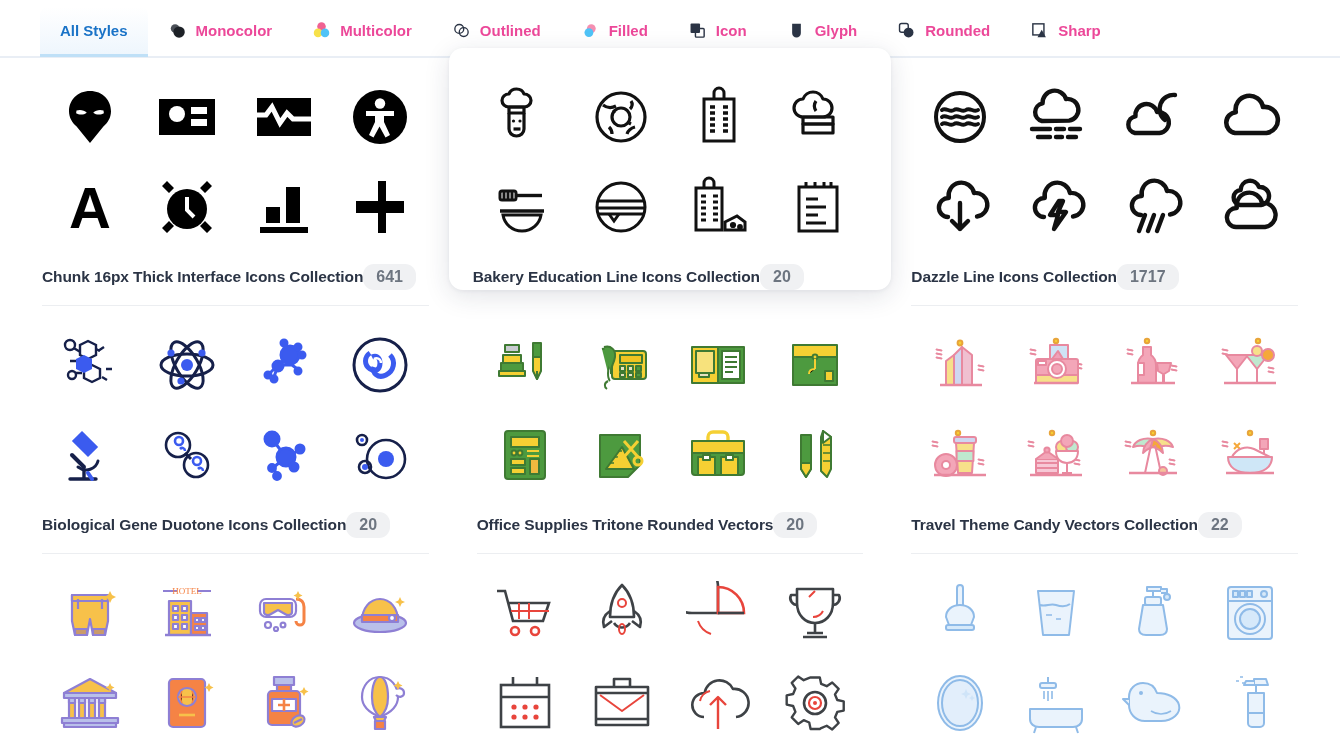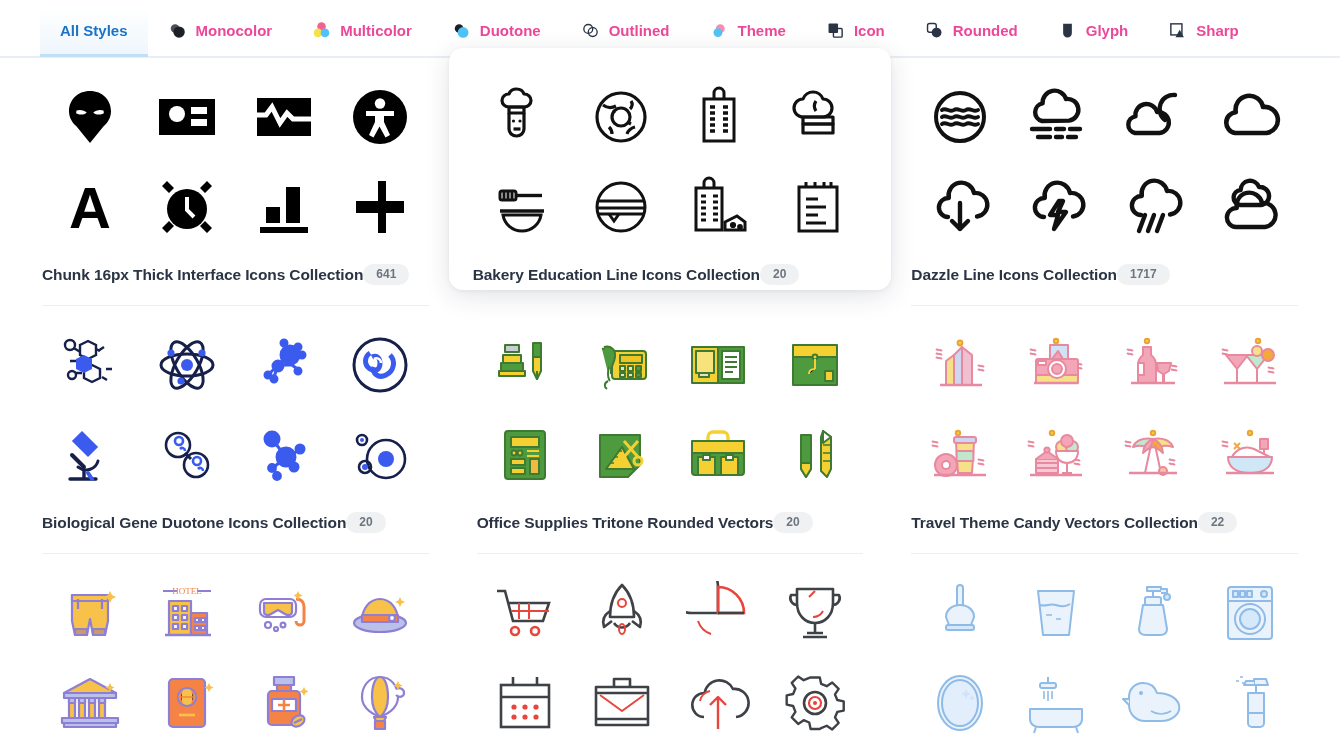--- a/index.html
+++ b/index.html
@@ -109,21 +109,21 @@
     padding-bottom: 14px;
   }
   .ctitle {
     font-size: 15.5px;
     font-weight: bold;
     color: #2b3445;
     letter-spacing: -0.1px;
     white-space: nowrap;
   }
   .ccount {
-    font-size: 12px;
+    font-size: 16px;
     font-weight: bold;
     color: #6d7580;
     background: #f0f1f3;
     border-radius: 11px;
     padding: 4px 13px;
     line-height: 1.1;
   }
 </style>
 </head>
 <body>
@@ -148,77 +148,68 @@
     <span class="tico">
       <svg viewBox="0 0 24 24">
         <circle cx="12" cy="7" r="5.4" fill="#f06292"></circle>
         <circle cx="7.6" cy="15" r="5.4" fill="#f7e14a"></circle>
         <circle cx="16.4" cy="15" r="5.4" fill="#4fc3f7"></circle>
       </svg>
     </span>
     <span class="tlabel">Multicolor</span>
   </div>
 
-  <div class="tab">
-    <span class="tico">
-      <svg viewBox="0 0 24 24">
-          <circle cx="9" cy="9.5" r="5.5" fill="#1d2127"></circle>
-          <circle cx="14" cy="14.5" r="6.8" fill="#4fc3f7"></circle>
-        </svg>
-    </span>
-    <span class="tlabel">Duotone</span>
-  </div>
 
   <div class="tab">
     <span class="tico">
       <svg viewBox="0 0 24 24" fill="none" stroke="#2b3445" stroke-width="1.7">
         <circle cx="9.2" cy="10" r="5.6"></circle>
           <circle cx="14.8" cy="14" r="5.6"></circle>
       </svg>
     </span>
     <span class="tlabel">Outlined</span>
   </div>
 
   <div class="tab">
     <span class="tico">
       <svg viewBox="0 0 24 24">
           <circle cx="13" cy="9.6" r="5.6" fill="#f48fb1"></circle>
           <circle cx="10" cy="14.6" r="5.6" fill="#4fc3f7"></circle>
         </svg>
     </span>
-    <span class="tlabel">Theme</span>
+    <span class="tlabel">Filled</span>
   </div>
 
   <div class="tab">
     <span class="tico">
       <svg viewBox="0 0 24 24">
         <rect x="3.2" y="3.2" width="12" height="12" rx="1.2" fill="#2b3445"></rect>
         <rect x="9.4" y="9.4" width="11" height="11" rx="1.2" fill="none" stroke="#2b3445" stroke-width="1.8"></rect>
       </svg>
     </span>
     <span class="tlabel">Icon</span>
   </div>
 
   <div class="tab">
     <span class="tico">
       <svg viewBox="0 0 24 24">
+          <path d="M6.5 3.5h11v11.5c0 3.6-2.5 5.8-5.5 5.8s-5.5-2.2-5.5-5.8z" fill="#2b3445"></path>
+        </svg>
+    </span>
+    <span class="tlabel">Glyph</span>
+  </div>
+
+  <div class="tab">
+    <span class="tico">
+      <svg viewBox="0 0 24 24">
         <rect x="3.2" y="3.2" width="11" height="11" rx="2.6" fill="none" stroke="#2b3445" stroke-width="1.8"></rect>
         <circle cx="14.6" cy="14.6" r="6.2" fill="#2b3445"></circle>
       </svg>
     </span>
     <span class="tlabel">Rounded</span>
-  </div>
-
-  <div class="tab">
-    <span class="tico">
-      <svg viewBox="0 0 24 24">
-          <path d="M6.5 3.5h11v11.5c0 3.6-2.5 5.8-5.5 5.8s-5.5-2.2-5.5-5.8z" fill="#2b3445"></path>
-        </svg>
-    </span>
-    <span class="tlabel">Glyph</span>
   </div>
 
   <div class="tab">
     <span class="tico">
       <svg viewBox="0 0 24 24">
         <rect x="3.6" y="3.6" width="14" height="14" fill="none" stroke="#2b3445" stroke-width="1.8"></rect>
         <path d="M9.5 20.5l5.3-9.5 5.3 9.5z" fill="#2b3445"></path>
       </svg>
     </span>
     <span class="tlabel">Sharp</span>

